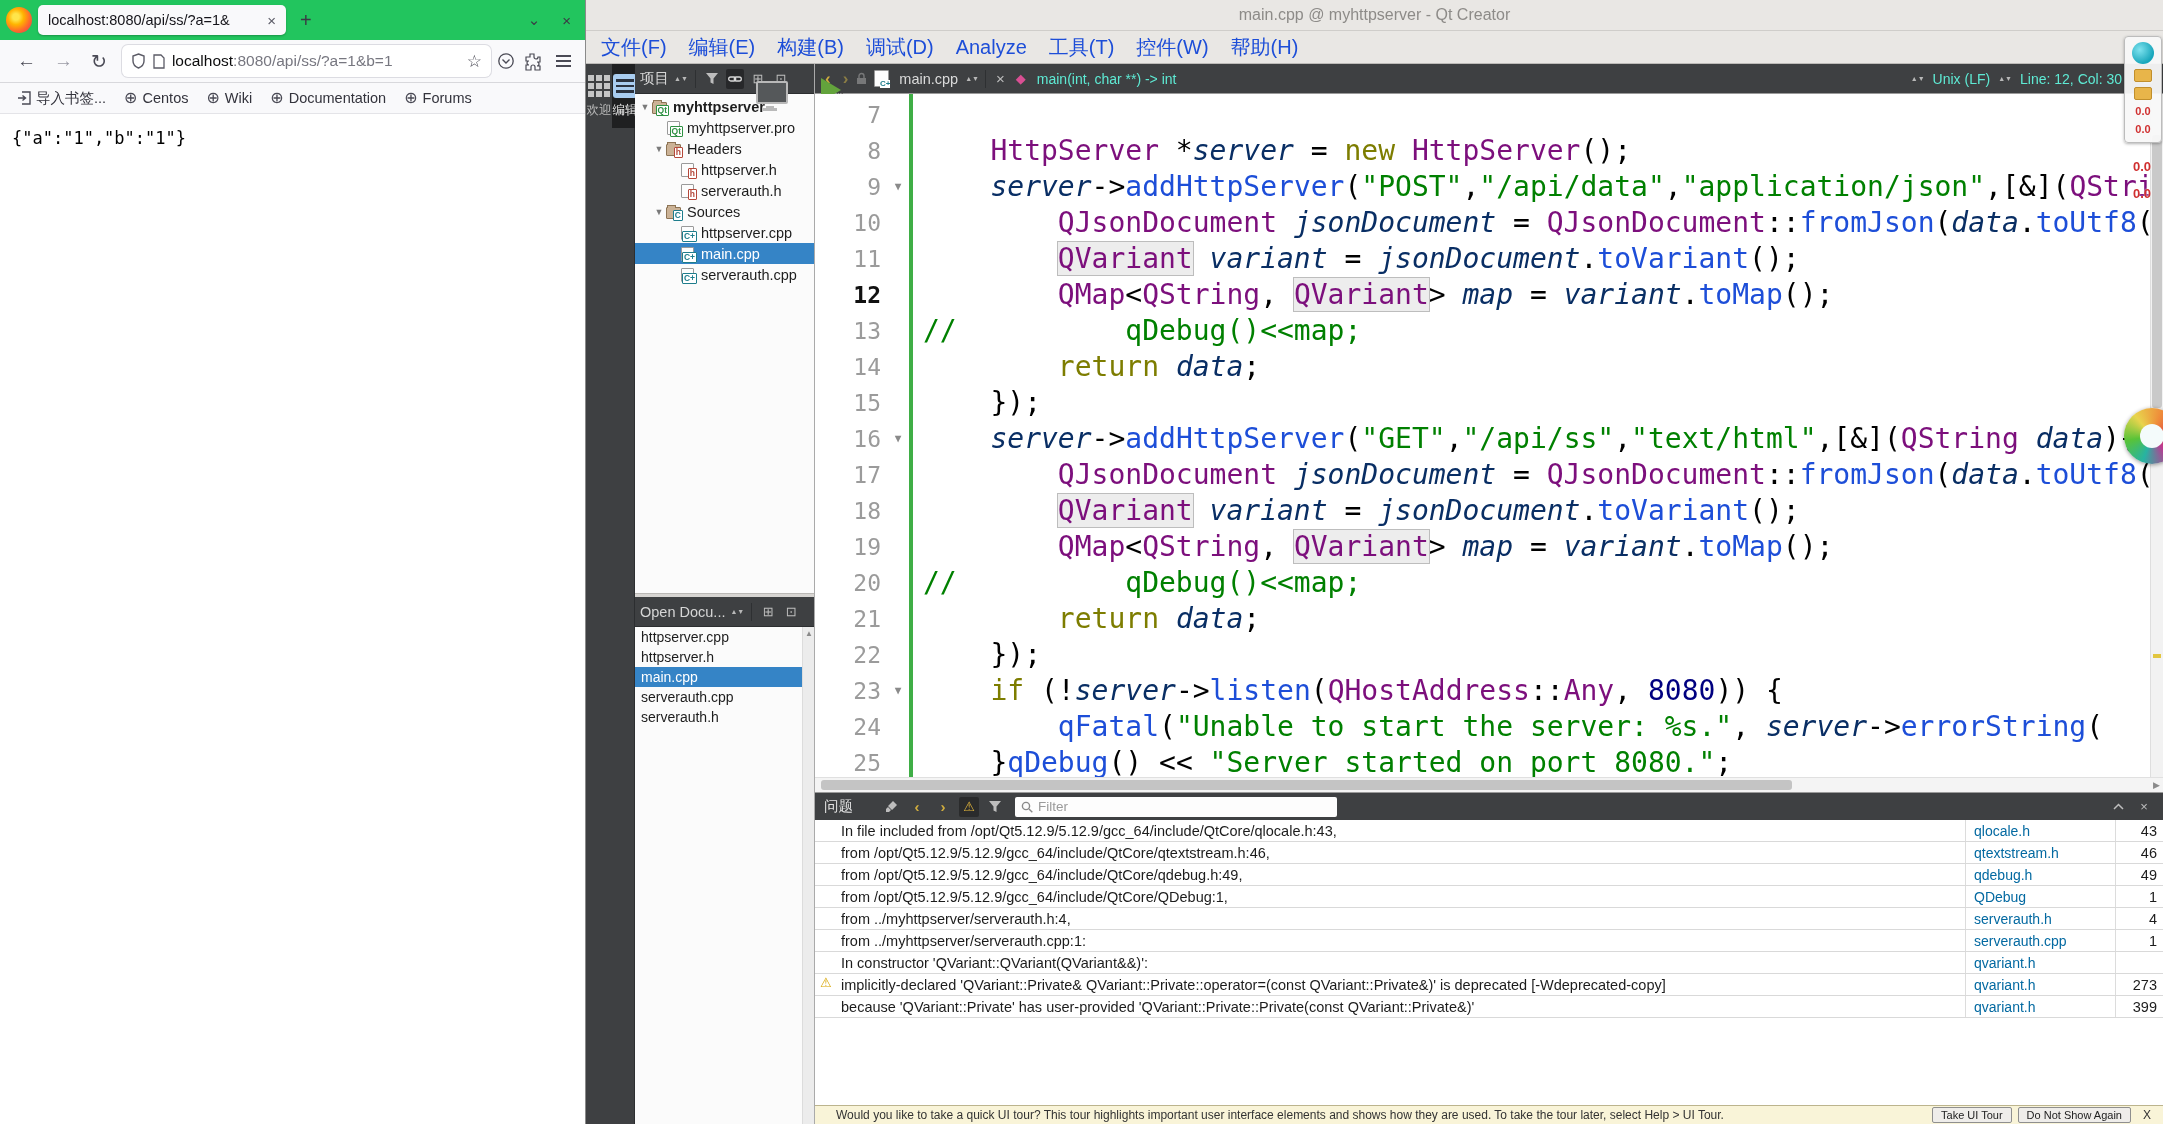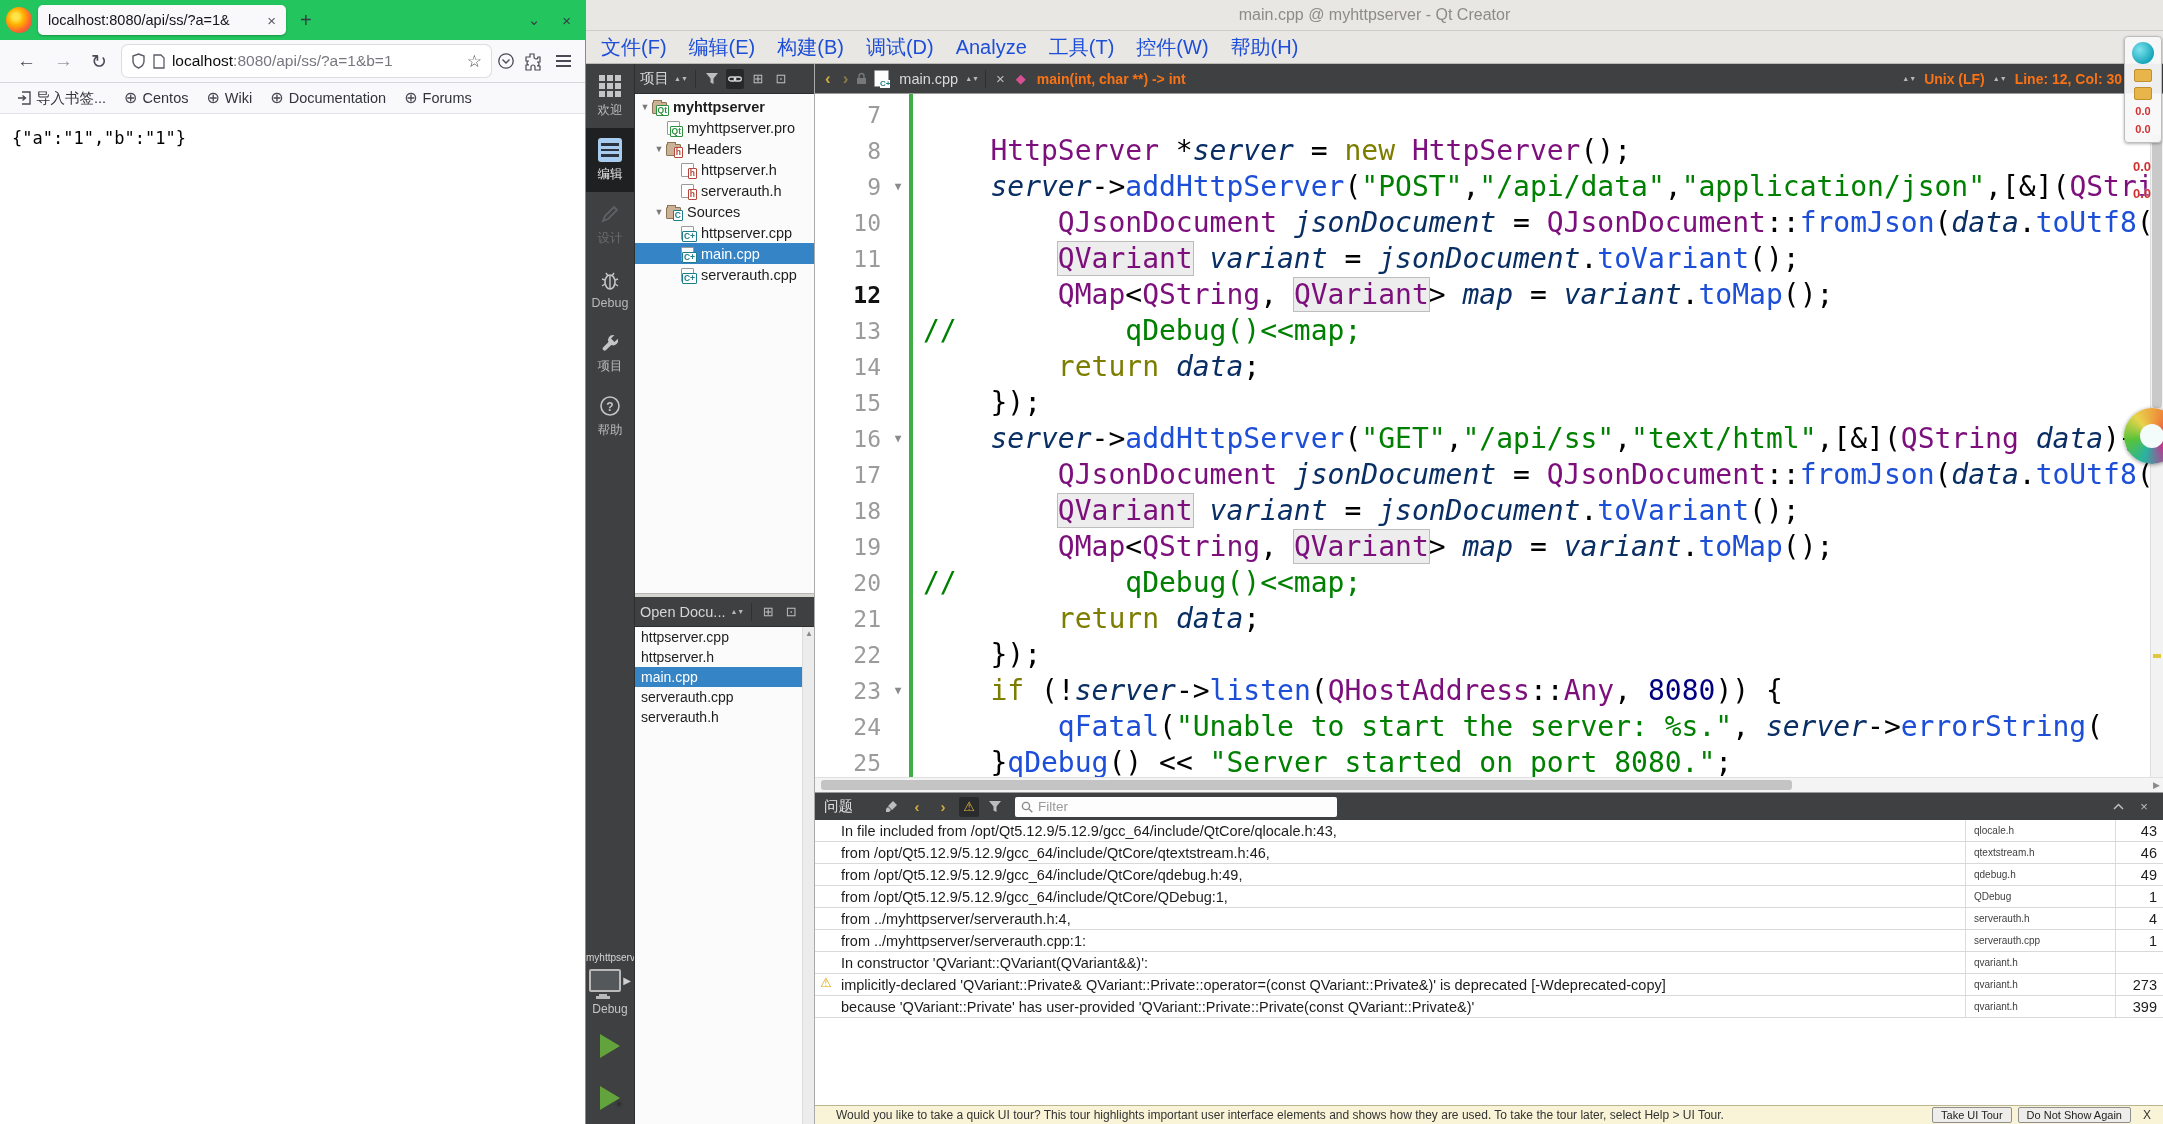--- a/index.html
+++ b/index.html
@@ -34,21 +34,21 @@
   .json{font-family:"DejaVu Sans Mono",monospace;font-size:17px;color:#000;}
   svg.mini{display:block;}
   
   #qt{flex:1;display:flex;flex-direction:column;min-width:0;background:#e9e7e4;}
   .q-title{height:30px;background:#e9e7e4;border-bottom:1px solid #cfcdca;display:flex;align-items:center;justify-content:center;
     font-size:16px;color:#8d8b88;}
   .q-menubar{height:32px;display:flex;align-items:center;background:#e9e7e4;border-bottom:1px solid #bdbbb8;padding-left:4px;}
   .q-menu{padding:0 11px;font-size:20px;color:#1d4ed8;line-height:32px;}
   .q-body{flex:1;display:flex;min-height:0;}
   
-  .modebar{width:48px;flex:0 0 48px;background:#3e4042;display:flex;flex-direction:column;align-items:stretch;border-right:1px solid #2c2e30;}
+  .modebar{width:48px;flex:0 0 48px;background:#3e4042;display:flex;flex-direction:row;align-items:stretch;border-right:1px solid #2c2e30;}
   .mode{height:64px;display:flex;flex-direction:column;align-items:center;justify-content:center;gap:3px;color:#b9b9b9;font-size:12.5px;}
   .mode.sel{background:#1f2021;color:#e8e8e8;}
   .mode.dis{color:#6b6b6b;}
   .mode .micon{width:26px;height:26px;display:flex;align-items:center;justify-content:center;}
   .edit-ic{width:24px;height:24px;background:#a9cdf0;border-radius:3px;display:flex;flex-direction:column;justify-content:center;gap:3px;padding:0 3px;box-sizing:border-box;}
   .edit-ic i{display:block;height:2.5px;background:#2b3340;}
   .modebar .mspacer{flex:1;}
   .target{display:flex;flex-direction:column;align-items:center;color:#cfcfcf;padding-bottom:4px;}
   .target .tproj{font-size:10px;max-width:48px;overflow:hidden;white-space:nowrap;color:#d5d5d5;}
   .monwrap{display:flex;align-items:center;margin:6px 0 2px;}
@@ -92,21 +92,21 @@
   
   .edcol{flex:1;display:flex;flex-direction:column;min-width:0;min-height:0;background:#fff;}
   .edtoolbar{height:30px;flex:0 0 30px;background:#3e4042;display:flex;align-items:center;gap:4px;padding:0 6px;border-bottom:1px solid #9a9a9a;box-sizing:border-box;color:#c9c9c9;}
   .goldarr{color:#cfac3e;font-size:17px;font-weight:bold;padding:0 4px;}
   .goldarr.dim{color:#8b7d45;}
   .fileic{width:13px;height:15px;background:#fdfdfd;border:1px solid #9a9a9a;border-radius:1px;position:relative;margin:0 3px;}
   .fileic span{position:absolute;right:-2px;bottom:-2px;font-size:8px;font-weight:bold;color:#1e7d8c;background:#fff;line-height:8px;}
   .edlabel{font-size:14.5px;color:#dadada;margin:0 3px;}
   .pinkdia{color:#d94f93;font-size:13px;margin:0 3px;}
   .edspacer{flex:1;}
-  .edinfo{font-size:14px;color:#f97316;margin:0 4px;white-space:nowrap;font-weight:bold;}
+  .edinfo{font-size:14px;color:#5eead4;margin:0 4px;white-space:nowrap;}
   .closex{font-size:15px;color:#bdbdbd;padding:0 4px;}
   
   .codearea{flex:1;position:relative;overflow:hidden;background:#fff;padding-top:3px;}
   .greenbar{position:absolute;left:94px;top:0;bottom:0;width:4px;background:#3fae46;}
   .cline{display:flex;height:36px;line-height:36px;white-space:pre;font-family:"DejaVu Sans Mono",monospace;font-size:28px;}
   .lnum{width:72px;flex:0 0 72px;text-align:right;padding-right:6px;color:#9b9b9b;font-size:23px;box-sizing:border-box;}
   .lnum.cur{color:#111;font-weight:bold;}
   .lfold{width:22px;flex:0 0 22px;text-align:center;color:#8a8a8a;font-size:11px;}
   .ltext{padding-left:14px;}
   .tk-p{color:#000;} .tk-t{color:#7c0f7c;} .tk-k{color:#7d7d00;} .tk-s{color:#008000;}
@@ -124,21 +124,21 @@
   .isshead .ilabel{font-size:14.5px;color:#e2e2e2;margin-right:22px;}
   .ihic{width:20px;height:20px;display:flex;align-items:center;justify-content:center;font-size:13px;color:#bdbdbd;}
   .ihic.gold{color:#cfac3e;font-size:15px;font-weight:bold;}
   .ihic.warn{background:#2a2b2c;border-radius:2px;color:#e6b83c;font-size:13px;}
   .filterbox{width:310px;height:20px;background:#fdfdfd;border-radius:2px;display:flex;align-items:center;gap:5px;padding:0 6px;margin-left:4px;}
   .filterbox .ph{font-size:13.5px;color:#9a9a9a;}
   .issspacer{flex:1;}
   .issrows{flex:1;overflow:hidden;background:#fff;}
   .irow{height:22px;display:grid;grid-template-columns:1fr 150px 48px;align-items:center;border-bottom:1px solid #d9d9d9;position:relative;padding-left:26px;box-sizing:border-box;}
   .irow .itext{font-size:14.5px;color:#1c1c1c;white-space:nowrap;overflow:hidden;}
-  .irow .ifile{font-size:10px;color:#404040;border-left:1px solid #dcdcdc;padding-left:8px;height:100%;display:flex;align-items:center;text-align:right;}
+  .irow .ifile{font-size:14px;color:#0369a1;border-left:1px solid #dcdcdc;padding-left:8px;height:100%;display:flex;align-items:center;text-align:right;}
   .irow .inum{font-size:14.5px;color:#1c1c1c;border-left:1px solid #dcdcdc;padding-right:6px;height:100%;display:flex;align-items:center;justify-content:flex-end;}
   .iwarn{position:absolute;left:5px;top:1px;font-size:13px;color:#d7a500;}
   
   .infobar{height:18px;flex:0 0 18px;background:#f9f4d8;border-top:1px solid #bcb48d;display:flex;align-items:center;padding:0 8px;gap:8px;}
   .infobar .imsg{font-size:12px;color:#333;flex:1;white-space:nowrap;overflow:hidden;margin-left:13px;}
   .ibtn{font-size:11px;color:#222;background:#efedea;border:1px solid #8f8f8f;border-radius:2px;padding:0 8px;line-height:14px;white-space:nowrap;}
   .iclose{font-size:12px;color:#333;padding:0 4px;}
   
   .ov-panel{position:absolute;left:2124px;top:36px;width:36px;background:rgba(248,248,248,.95);border:1px solid #bcbcbc;border-radius:4px;
     display:flex;flex-direction:column;align-items:center;gap:5px;padding:5px 0 6px;box-shadow:0 1px 3px rgba(0,0,0,.3);}

